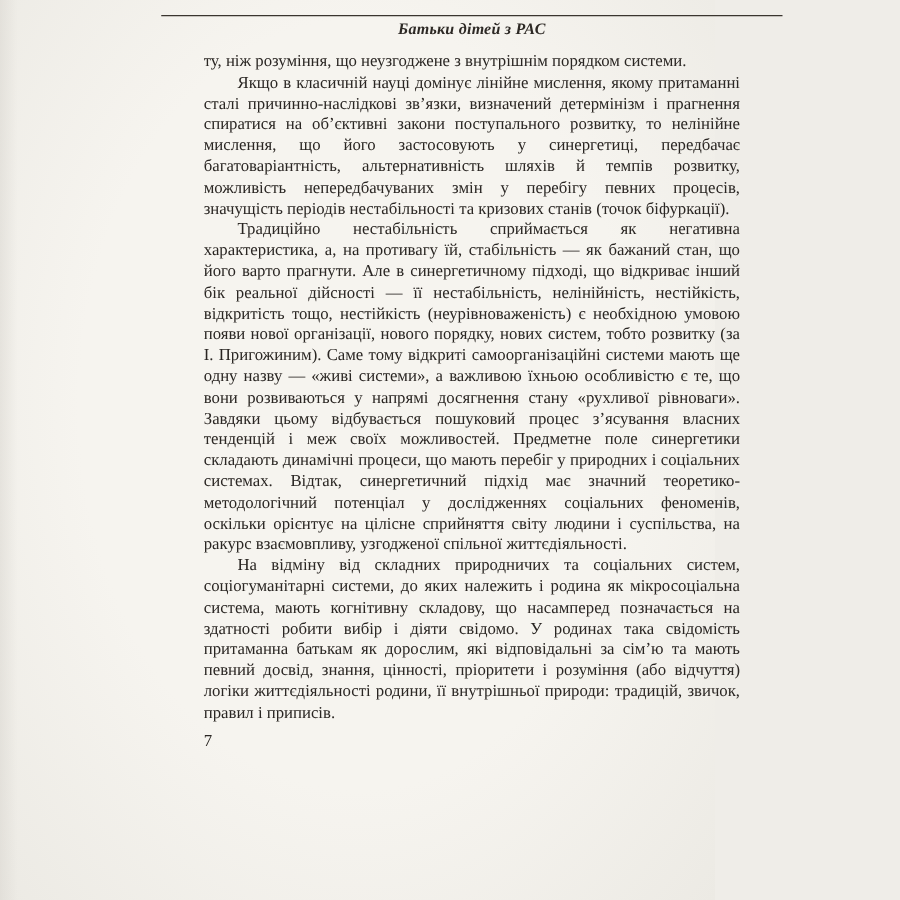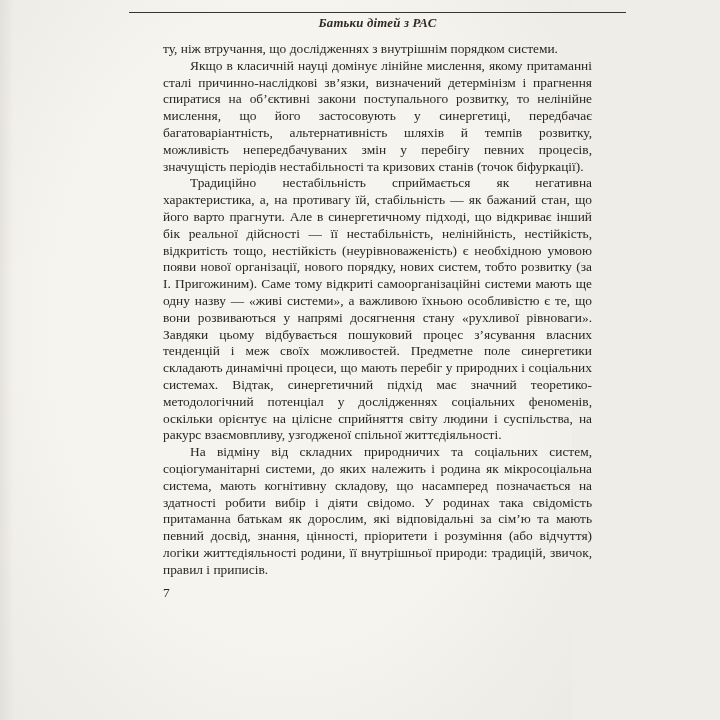--- a/index.html
+++ b/index.html
@@ -79,21 +79,21 @@
   <div class="scan-edge-left"></div>
 
   <div class="text-column">
 
     <div class="running-header">
       <hr class="header-rule">
       <div class="header-title">Батьки дітей з РАС</div>
     </div>
 
     <div class="page-body">
-      <p class="para no-indent">ту, ніж втручання, що дослідженнях з внутрішнім порядком системи.</p>
+      <p class="para no-indent">ту, ніж розуміння, що неузгоджене з внутрішнім порядком системи.</p>
       <p class="para">Якщо в класичній науці домінує лінійне мислення, якому притаманні сталі причинно-наслідкові зв’язки, визначений детермінізм і прагнення спиратися на об’єктивні закони поступального розвитку, то нелінійне мислення, що його застосовують у синергетиці, передбачає багатоваріантність, альтернативність шляхів й темпів розвитку, можливість непередбачуваних змін у перебігу певних процесів, значущість періодів нестабільності та кризових станів (точок біфуркації).</p>
       <p class="para">Традиційно нестабільність сприймається як негативна характеристика, а, на противагу їй, стабільність — як бажаний стан, що його варто прагнути. Але в синергетичному підході, що відкриває інший бік реальної дійсності — її нестабільність, нелінійність, нестійкість, відкритість тощо, нестійкість (неурівноваженість) є необхідною умовою появи нової організації, нового порядку, нових систем, тобто розвитку (за І. Пригожиним). Саме тому відкриті самоорганізаційні системи мають ще одну назву — «живі системи», а важливою їхньою особливістю є те, що вони розвиваються у напрямі досягнення стану «рухливої рівноваги». Завдяки цьому відбувається пошуковий процес з’ясування власних тенденцій і меж своїх можливостей. Предметне поле синергетики складають динамічні процеси, що мають перебіг у природних і соціальних системах. Відтак, синергетичний підхід має значний теоретико-методологічний потенціал у дослідженнях соціальних феноменів, оскільки орієнтує на цілісне сприйняття світу людини і суспільства, на ракурс взаємовпливу, узгодженої спільної життєдіяльності.</p>
       <p class="para">На відміну від складних природничих та соціальних систем, соціогуманітарні системи, до яких належить і родина як мікросоціальна система, мають когнітивну складову, що насамперед позначається на здатності робити вибір і діяти свідомо. У родинах така свідомість притаманна батькам як дорослим, які відповідальні за сім’ю та мають певний досвід, знання, цінності, пріоритети і розуміння (або відчуття) логіки життєдіяльності родини, її внутрішньої природи: традицій, звичок, правил і приписів.</p>
     </div>
 
     <div class="page-footer">
       <span class="page-number">7</span>
     </div>
 
   </div>

